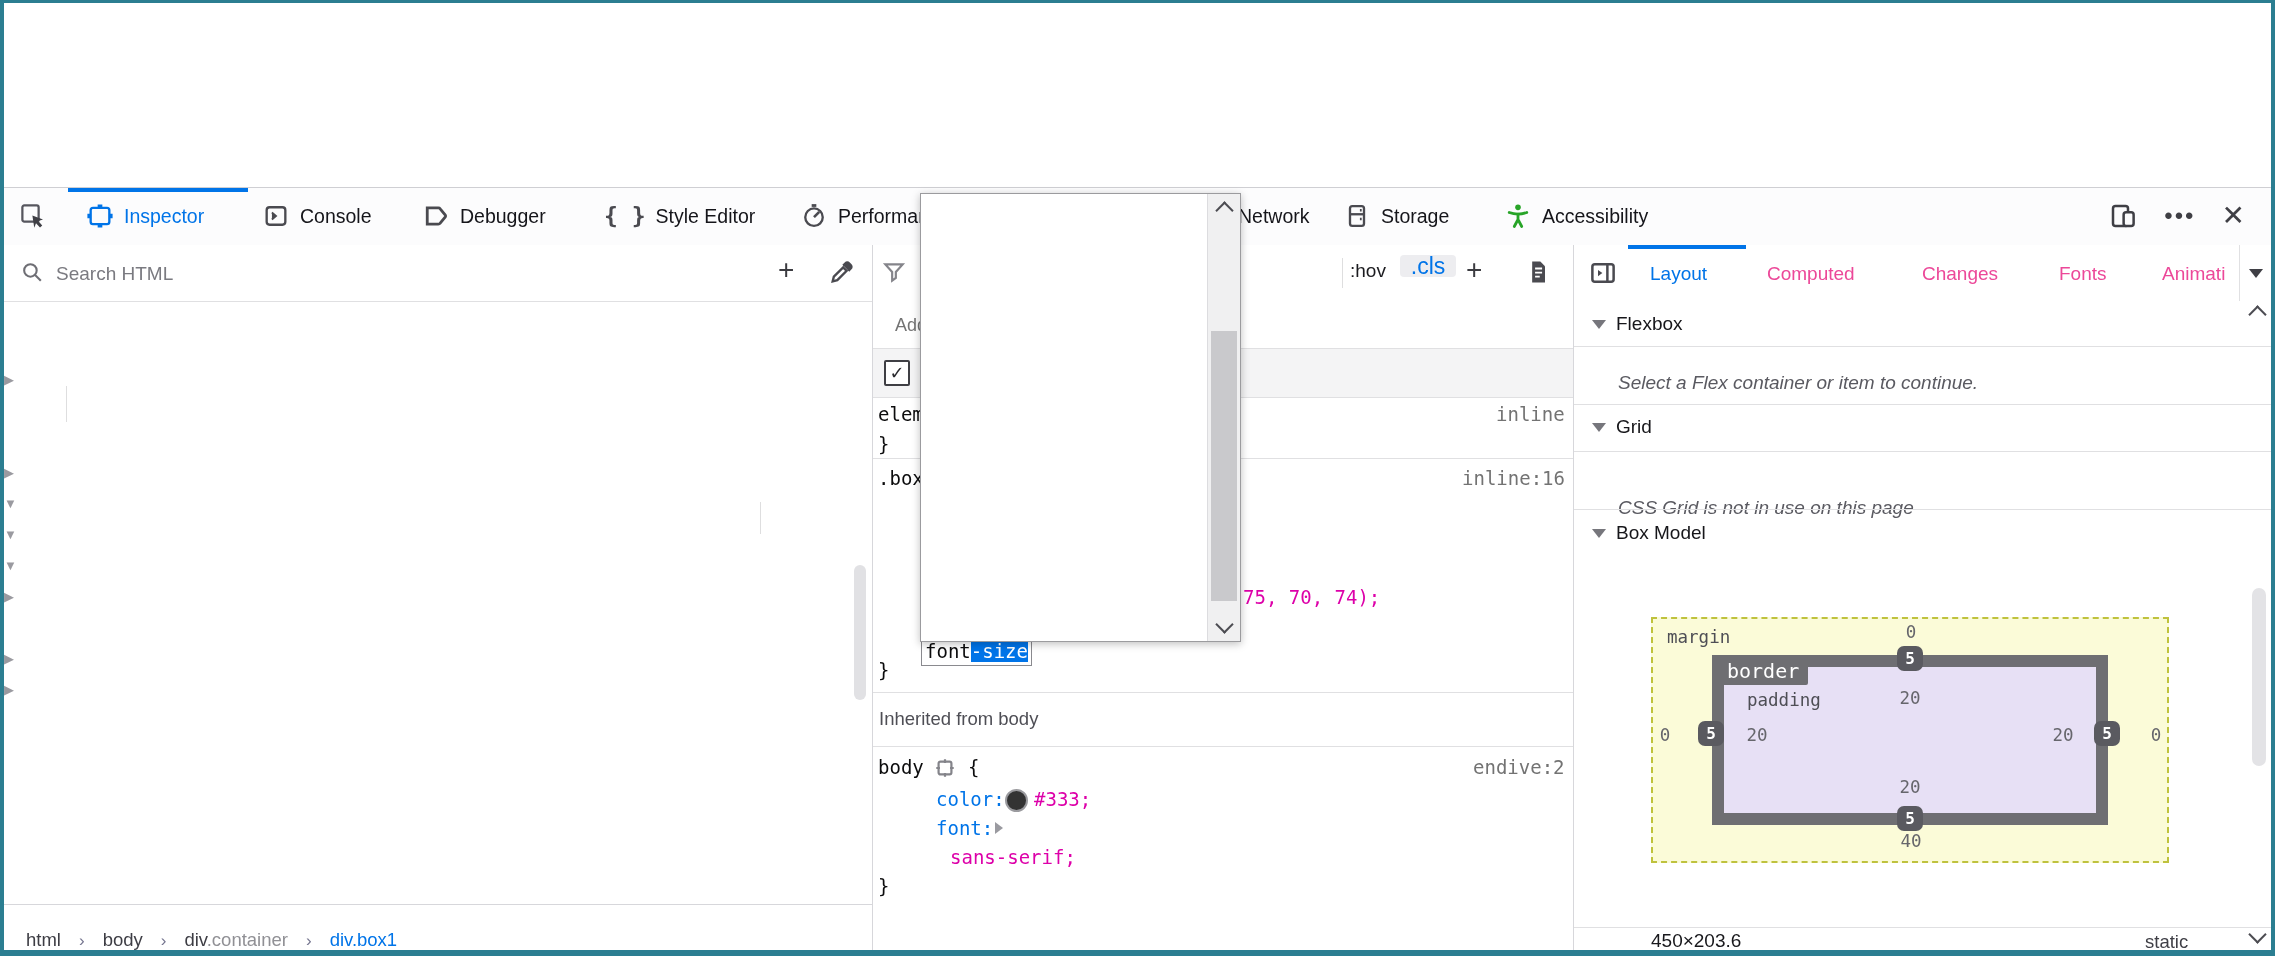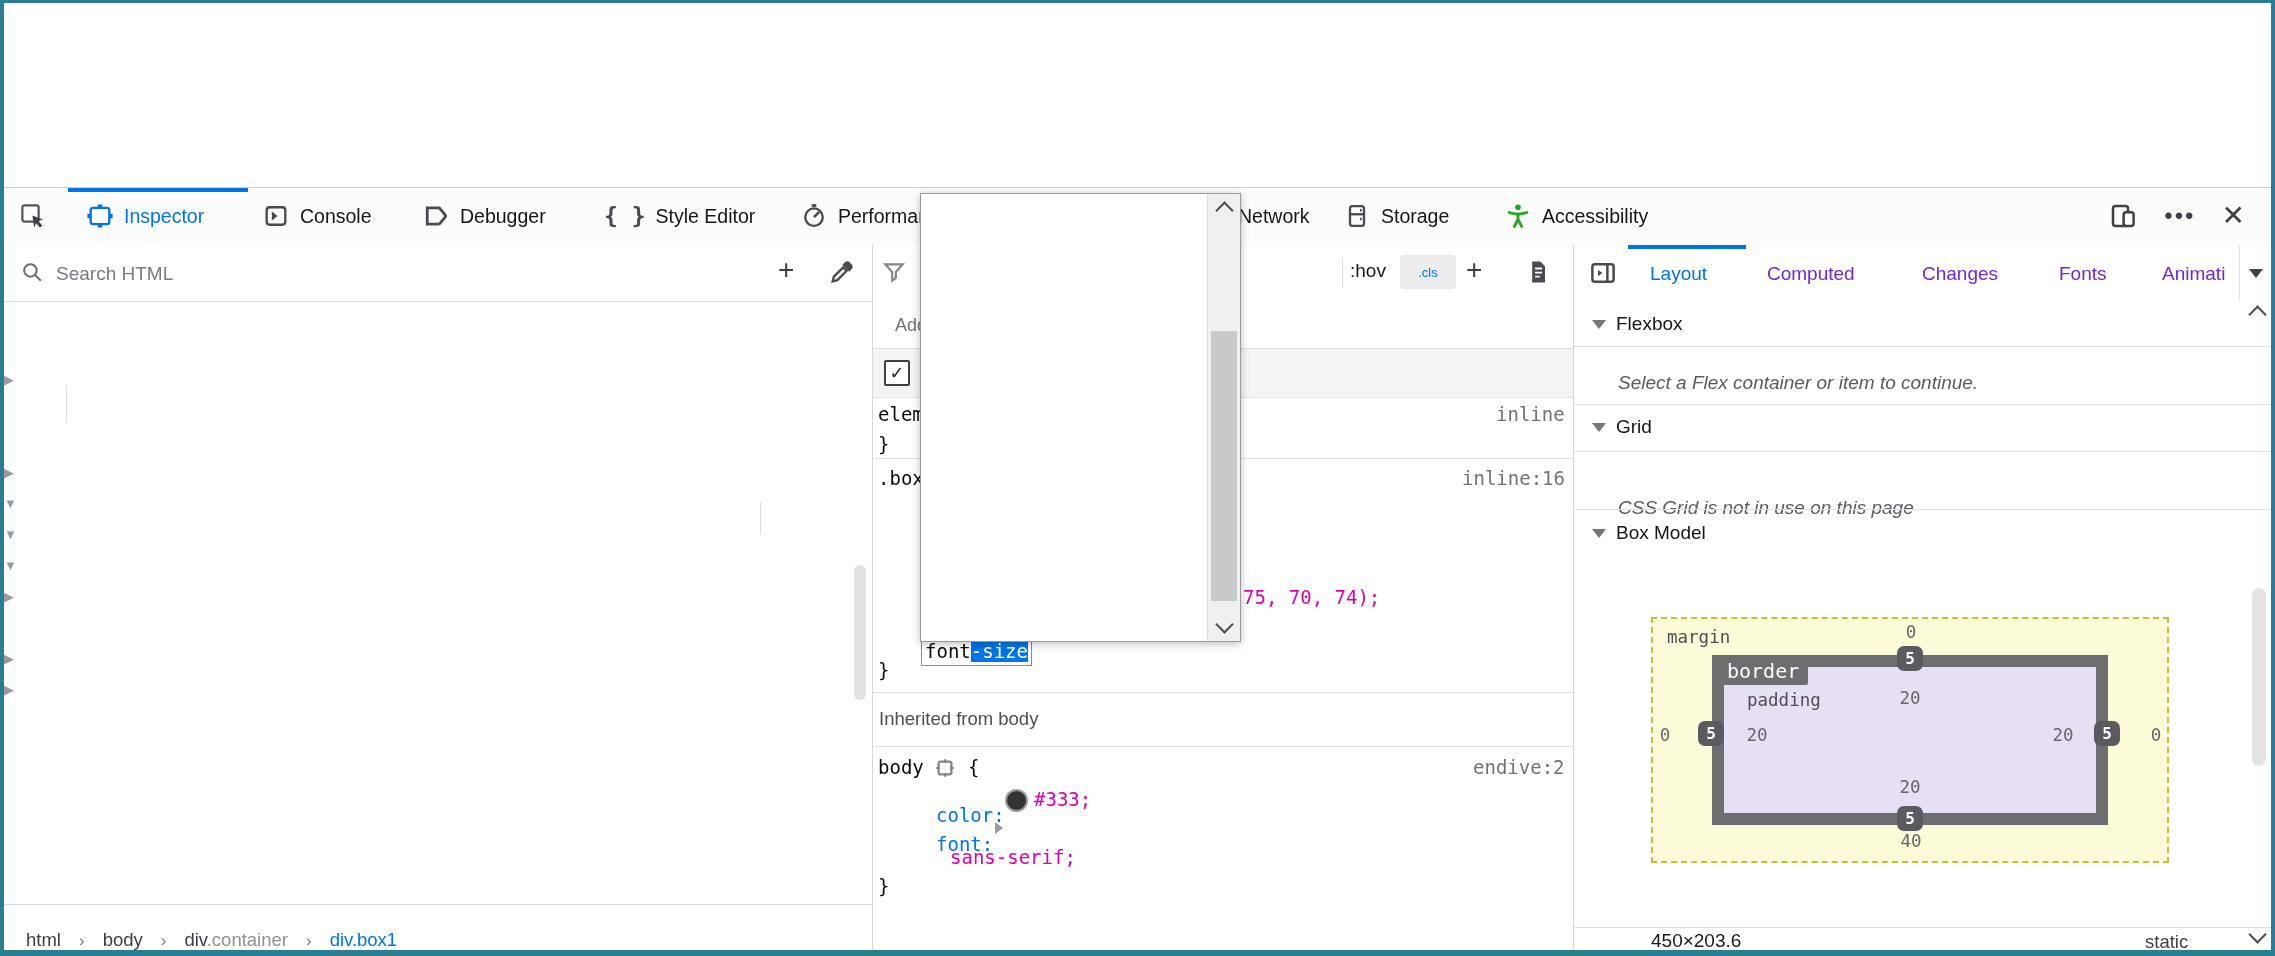--- a/index.html
+++ b/index.html
@@ -39,23 +39,23 @@
   
   .panel-toolbar{position:absolute;top:245px;height:56px;background:#fff;border-bottom:1px solid #e0e0e2;}
   #markup-toolbar{left:4px;width:868px;}
   #rules-toolbar{left:873px;width:700px;}
   #sidebar-tabs{left:1574px;width:697px;}
   .search-input{position:absolute;left:50px;top:12px;width:560px;height:32px;border:none;outline:none;
                 font-size:19px;color:#15151a;background:transparent;}
   .search-input::placeholder{color:#7a7a80;}
   .plus-glyph{font-size:28px;color:#3b3b40;font-weight:400;}
   .hov-lbl{position:absolute;left:1350px;top:15px;font-size:19px;color:#1b1b1f;}
-  .cls-chip{position:absolute;left:1400px;top:10px;width:56px;height:34px;background:#ededf0;border-radius:4px;
-            color:var(--accent-blue);font-size:13px;display:flex;align-items:center;justify-content:center;}
-  .side-tab{position:absolute;top:0;height:55px;display:flex;align-items:center;font-size:19px;color:#6d28d9;}
+  .cls-chip{position:absolute;left:1400px;top:10px;width:56px;height:22px;background:#ededf0;border-radius:4px;
+            color:var(--accent-blue);font-size:23px;display:flex;align-items:center;justify-content:center;}
+  .side-tab{position:absolute;top:0;height:55px;display:flex;align-items:center;font-size:19px;color:#ec4899;}
   .side-tab.active{color:var(--accent-blue);}
   .alltabs-cell{position:absolute;left:2239px;top:245px;width:32px;height:56px;border-left:1px solid #e0e0e2;
                 display:flex;align-items:center;justify-content:center;background:#fff;}
   .tri-down{width:0;height:0;border-left:7px solid transparent;border-right:7px solid transparent;border-top:9px solid #3f3f45;}
 
   
   .panel-div{position:absolute;top:245px;bottom:6px;width:1px;background:#d7d7db;z-index:5;}
 
   
   .markup-view{position:absolute;left:4px;top:302px;width:868px;height:601px;overflow:hidden;}
@@ -77,21 +77,21 @@
   
   .rules{position:absolute;left:873px;top:301px;width:700px;height:649px;background:#fff;font-size:19px;}
   .r-border{position:absolute;left:0;width:700px;height:1px;background:#e0e0e2;}
   .classes-row-bg{position:absolute;left:0;top:47px;width:700px;height:49px;background:#f4f4f5;}
   .addclass-input{position:absolute;left:20px;top:8px;width:660px;height:30px;border:none;outline:none;font-size:18px;background:transparent;}
   .addclass-input::placeholder{color:#737373;}
   .checkbox{position:absolute;left:11px;top:59px;width:22px;height:22px;border:2px solid #3f3f44;border-radius:2px;background:#fff;
             display:flex;align-items:center;justify-content:center;font-size:18px;color:#2a2a2e;}
   .r-mono{position:absolute;font-family:"DejaVu Sans Mono",monospace;font-size:19px;color:#0c0c0d;white-space:nowrap;}
   .r-link{position:absolute;font-family:"DejaVu Sans Mono",monospace;font-size:19px;color:#737373;white-space:nowrap;}
-  .pname{color:var(--accent-blue);margin-top:16px;}
+  .pname{color:var(--accent-blue);}
   .pval{color:#dd00a9;}
   .swatch{position:absolute;width:19px;height:19px;border-radius:50%;background:#333;border:2px solid #9b9b9f;}
   .expander{position:absolute;width:0;height:0;border-top:6px solid transparent;border-bottom:6px solid transparent;border-left:8px solid #9a9aa0;}
   .inherited-hdr{position:absolute;left:6px;top:407px;font-size:18.5px;color:#4e4e55;}
   .prop-editor{position:absolute;left:48px;top:335px;height:28px;border:1px solid #8a8a8f;background:#fff;
                font-family:"DejaVu Sans Mono",monospace;font-size:19px;line-height:28px;padding:0 3px;color:#0c0c0d;}
   .prop-editor .selected-text{background:var(--accent-blue);color:#fff;}
   .target-icon{position:absolute;width:20px;height:20px;}
 
   

